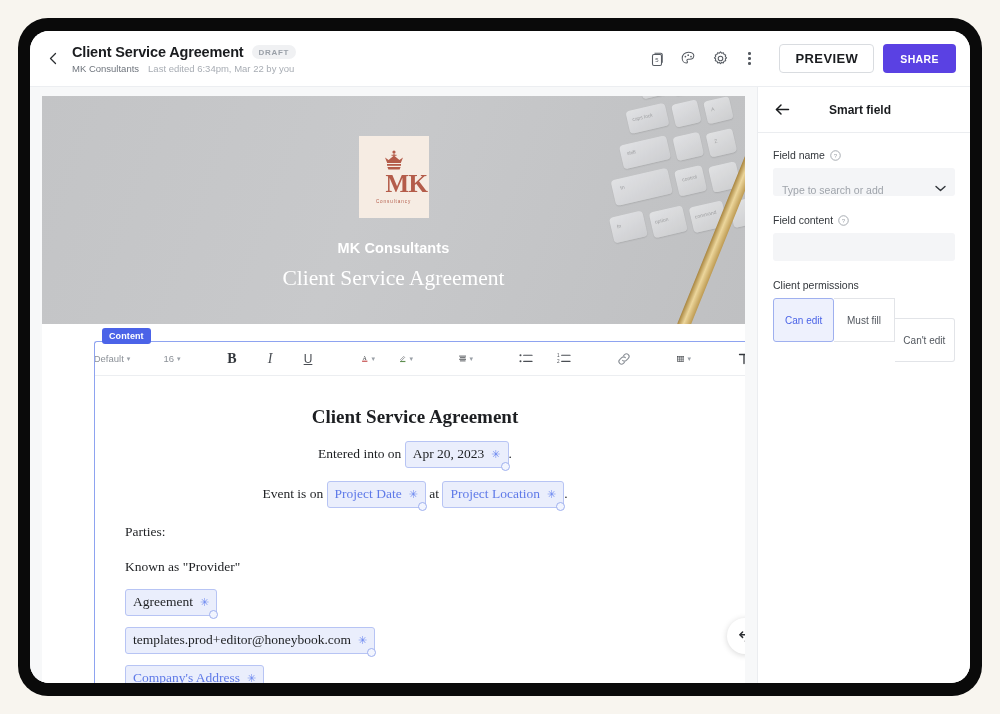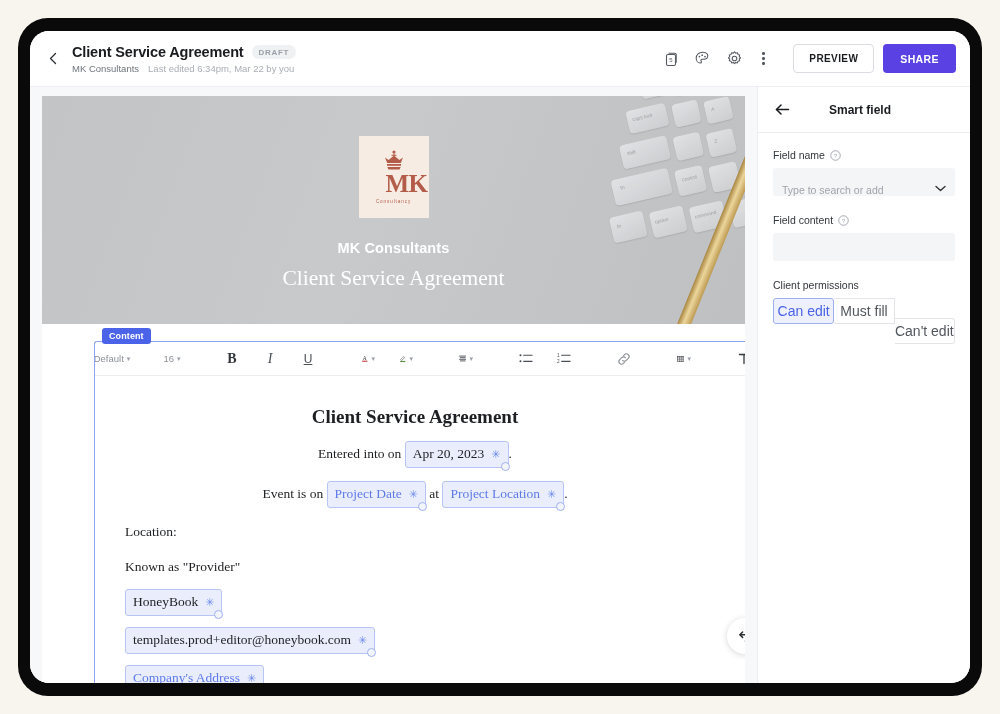--- a/index.html
+++ b/index.html
@@ -73,21 +73,21 @@
   #kebab-btn {
     width: 20px; height: 30px;
     display: flex; flex-direction: column; align-items: center; justify-content: center;
     gap: 2.5px; cursor: pointer; margin: 0 4px 0 2px;
   }
   #kebab-btn i { width: 2.6px; height: 2.6px; border-radius: 50%; background: #565b62; display:block; }
   #preview-btn {
     height: 29px; padding: 0 15px;
     border: 1px solid #d9dce0; border-radius: 4px;
     background: #fff; color: #1a1c1f;
-    font-size: 10px; font-weight: bold; letter-spacing: 0.4px;
+    font-size: 13px; font-weight: bold; letter-spacing: 0.4px;
     display: flex; align-items: center; cursor: pointer;
     margin-left: 14px; font-family: inherit;
   }
   #share-btn {
     height: 29px; padding: 0 17px;
     border: none; border-radius: 4px;
     background: #5a41e3; color: #fff;
     font-size: 10.5px; font-weight: bold; letter-spacing: 0.4px;
     display: flex; align-items: center; cursor: pointer;
     margin-left: 7px; font-family: inherit;
@@ -255,23 +255,23 @@
     height: 28px; background: #f4f5f7; border-radius: 3px;
     display: flex; align-items: flex-end; padding: 0 9px;
     cursor: pointer;
   }
   .pfield .ph { font-size: 10.5px; color: #9fa4ab; }
   .pfield .chev { margin-left: auto; }
   .pfield.empty { height: 28px; }
   .group { margin-bottom: 18px; }
   #perm-row { display: flex; }
   .perm {
-    flex: 1; height: 26px;
+    flex: 1; height: 44px;
     display: flex; align-items: center; justify-content: center;
-    font-size: 14px; color: #52575e; cursor: pointer;
+    font-size: 10px; color: #52575e; cursor: pointer;
     border: 1px solid #e2e4e8; border-left: none;
     background: #fff;
   }
   .perm:first-child { border-left: 1px solid #e2e4e8; border-radius: 3px 0 0 3px; }
   .perm:last-child { border-radius: 0 3px 3px 0; margin-top: 20px; }
   .perm.active {
     background: #eef1fd; border: 1px solid #9fb0ef; color: #4a63e7; border-radius: 3px;
   }
 </style>
 </head>
@@ -489,26 +489,26 @@
                 <span>Project Date</span>
                 <span class="ast">✳</span>
               </span>
               <span>at</span>
               <span class="chip empty">
                 <span>Project Location</span>
                 <span class="ast">✳</span>
               </span><span>.</span>
             </div>
 
-            <div class="doc-line left">Location:</div>
+            <div class="doc-line left">Parties:</div>
             <div class="doc-line left">Known as  "Provider"</div>
 
             <div class="doc-line left chip-block">
               <span class="chip filled">
-                <span>HoneyBook</span>
+                <span>Agreement</span>
                 <span class="ast">✳</span>
               </span>
             </div>
             <div class="doc-line left chip-block">
               <span class="chip filled">
                 <span>templates.prod+editor@honeybook.com</span>
                 <span class="ast">✳</span>
               </span>
             </div>
             <div class="doc-line left chip-block">

